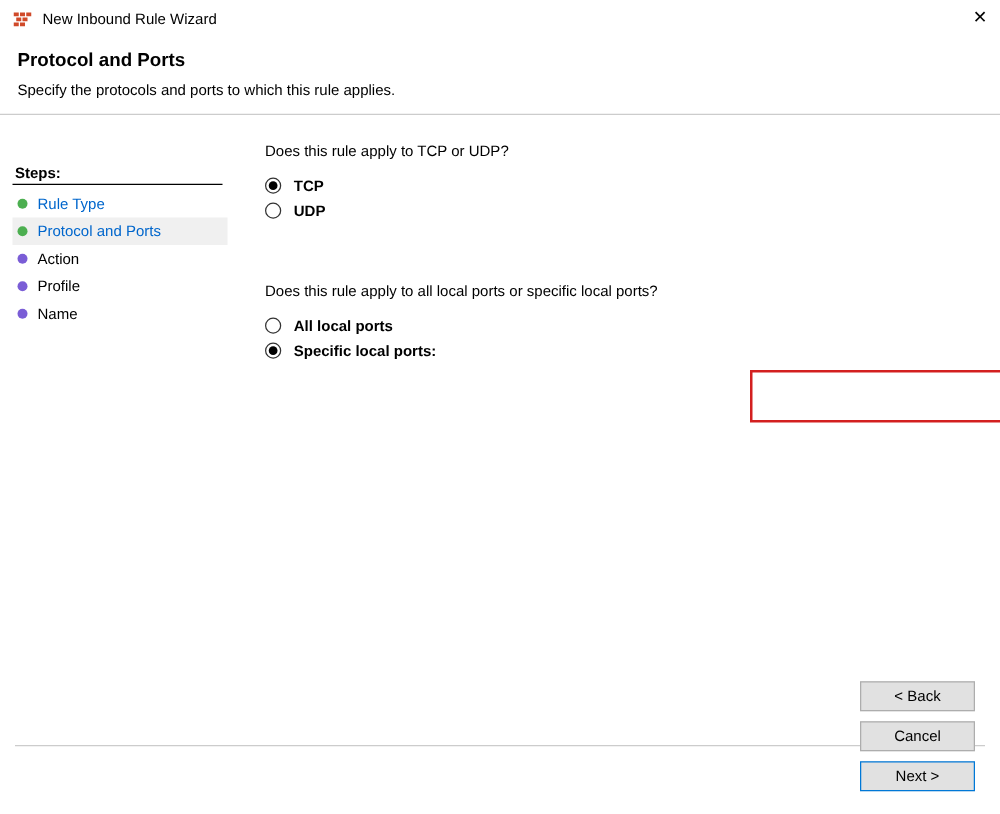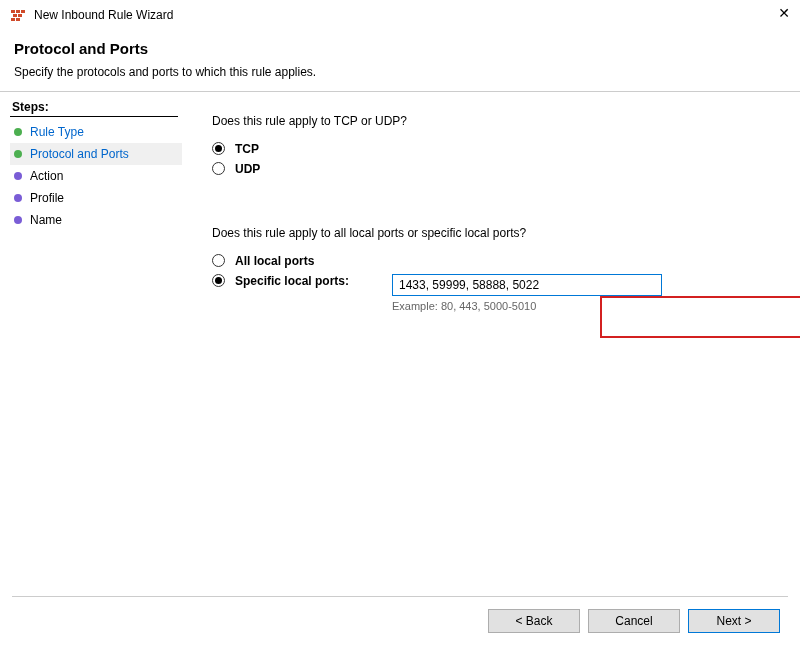--- a/index.html
+++ b/index.html
@@ -6,21 +6,21 @@
     body { width: 800px; height: 651px; background: #fff; position: relative; font-size: 12px; color: #000; }
     .titlebar { display: flex; align-items: center; height: 30px; padding: 0 10px; position: relative; }
     .titlebar .app-icon { width: 16px; height: 16px; margin-right: 8px; }
     .titlebar .title { font-size: 12px; }
     .titlebar .close { position: absolute; right: 10px; top: 5px; font-size: 14px; cursor: pointer; font-weight: 300; }
     .header { padding: 10px 14px 6px 14px; }
     .header h1 { font-size: 15px; font-weight: bold; }
     .subtitle { padding: 2px 14px 12px 14px; font-size: 12px; }
     .hr { border: none; border-top: 1px solid #ccc; }
     .body { display: flex; }
-    .steps { width: 182px; padding: 8px 0 0 10px; }
+    .steps { width: 182px; padding: 8px 0 0 10px; margin-top: 31px; }
     .steps-title { font-weight: bold; font-size: 12px; margin-bottom: 2px; padding-left: 2px; }
     .steps-title-underline { border-bottom: 1px solid #000; width: 168px; margin-bottom: 4px; }
     .step-item { display: flex; align-items: center; height: 22px; padding-left: 4px; cursor: pointer; }
     .step-item.current { background: #f0f0f0; }
     .bullet { width: 8px; height: 8px; border-radius: 50%; margin-right: 8px; }
     .bullet.done { background: #4CAF50; }
     .bullet.cur { background: #4CAF50; }
     .bullet.pending { background: #7a5dd6; }
     .step-link { color: #0066CC; font-size: 12px; }
     .step-text { color: #000; font-size: 12px; }
@@ -28,21 +28,21 @@
     .question { font-size: 12px; margin-bottom: 14px; }
     .radio-row { display: flex; margin-bottom: 6px; font-size: 12px; font-weight: bold; }
     .radio-row .radio { width: 13px; height: 13px; border: 1px solid #333; border-radius: 50%; margin-right: 10px; display: flex; align-items: center; justify-content: center; background: #fff; }
     .radio.checked::after { content: ''; width: 7px; height: 7px; border-radius: 50%; background: #000; display: block; }
     .section-2 { margin-top: 50px; }
     .port-grid { display: flex; margin-bottom: 2px; }
     .port-left { width: 180px; }
     .port-input { width: 270px; height: 22px; border: 1px solid #0078D7; padding: 2px 6px; font-size: 12px; font-family: inherit; outline: none; }
     .example { color: #666; font-size: 11px; margin-top: 4px; }
     .highlight-box { position: absolute; border: 2px solid #d32020; left: 418px; top: 204px; width: 220px; height: 42px; pointer-events: none; }
-    .buttons { position: absolute; bottom: 18px; right: 20px; display: flex; gap: 8px; }
+    .buttons { position: absolute; bottom: 18px; right: 20px; display: flex; gap: 8px; flex-direction: column; }
     .btn { width: 92px; height: 24px; background: #e1e1e1; border: 1px solid #adadad; font-size: 12px; cursor: pointer; display: flex; align-items: center; justify-content: center; }
     .btn.primary { border: 1.5px solid #0078D7; }
     .buttons-hr { position: absolute; bottom: 54px; left: 12px; right: 12px; border-top: 1px solid #ccc; }
   </style>
 </head>
 <body>
 
 <div class="titlebar">
   <span class="app-icon">
     <svg width="16" height="16" viewBox="0 0 16 16">
@@ -112,24 +112,20 @@
         <span>All local ports</span>
       </div>
 
       <div class="port-grid">
         <div class="port-left">
           <div class="radio-row">
             <span class="radio checked"></span>
             <span>Specific local ports:</span>
           </div>
         </div>
-        <div>
-          <input class="port-input" type="text" value="1433, 59999, 58888, 5022" style="">
-          <div class="example">Example: 80, 443, 5000-5010</div>
-        </div>
       </div>
     </div>
 
     <div class="highlight-box"></div>
   </div>
 </div>
 
 <div class="buttons-hr"></div>
 <div class="buttons">
   <div class="btn">&lt; Back</div>

